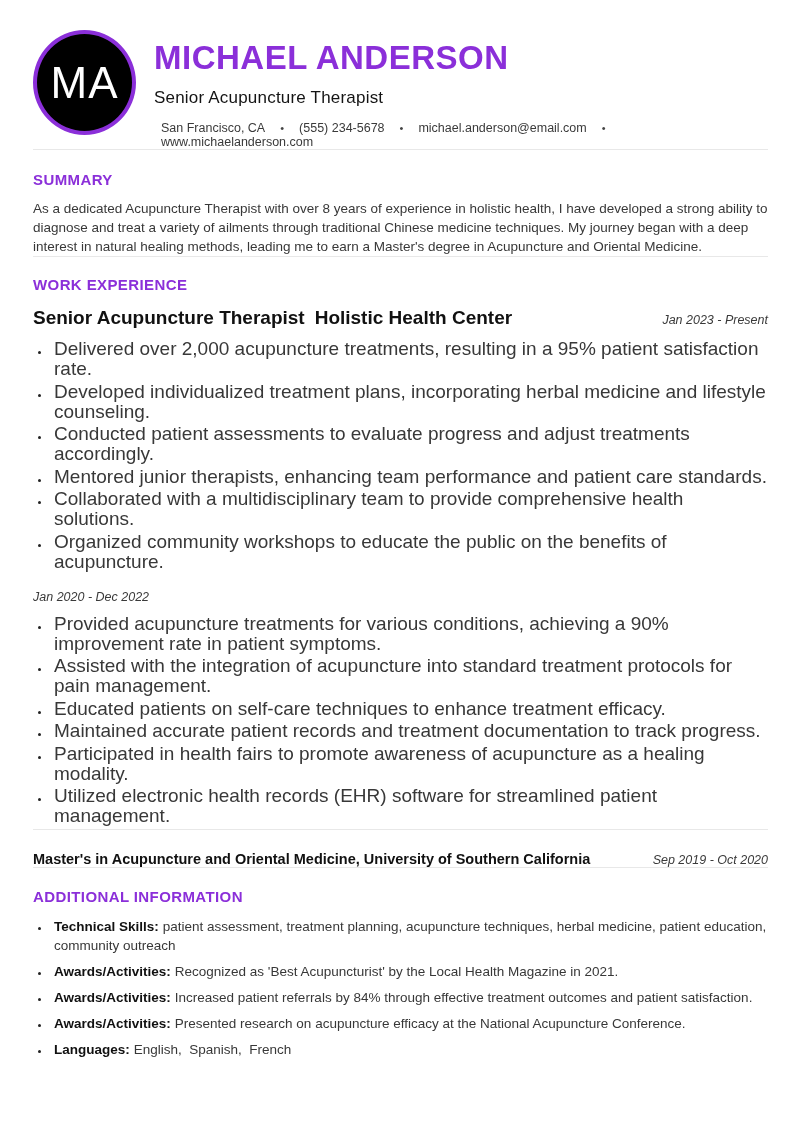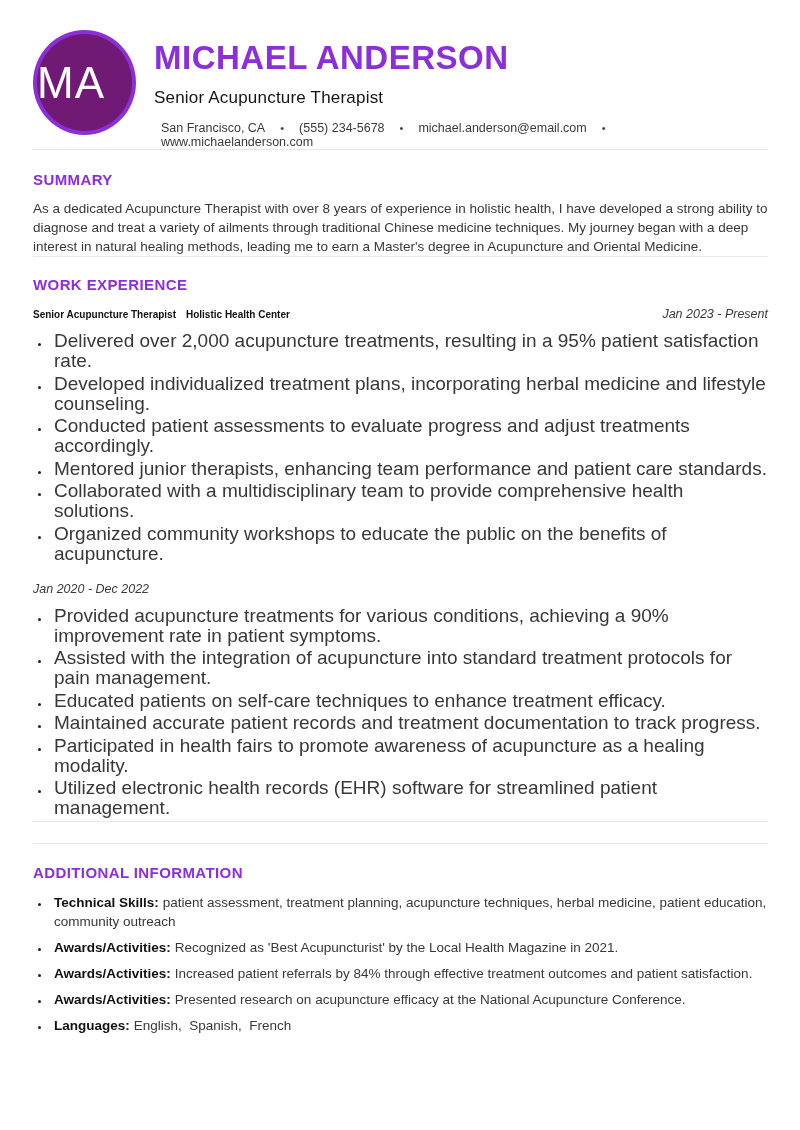--- a/index.html
+++ b/index.html
@@ -19,24 +19,25 @@
   
   .header {
     display: flex;
     align-items: flex-start;
     gap: 18px;
   }
   .avatar {
     width: 103px;
     height: 105px;
     border-radius: 50%;
-    background: #701a75;
+    background: #000000;
     border: 4px solid #8b2fd9;
     display: flex;
     align-items: center;
+    justify-content: center;
     flex: 0 0 auto;
   }
   .avatar-initials {
     color: #ffffff;
     font-size: 44px;
     letter-spacing: 1px;
     font-weight: 400;
   }
   .header-text { padding-top: 11px; }
   .name {
@@ -91,21 +92,21 @@
   .hr-1 { margin-top: 24px; }
 
   .work-section { margin-top: 19px; }
   .job { margin-top: 14px; }
   .job-header {
     display: flex;
     justify-content: space-between;
     align-items: baseline;
   }
   .job-title-line {
-    font-size: 10px;
+    font-size: 19px;
     font-weight: 700;
     color: #111111;
   }
   .job-company { margin-left: 10px; }
   .job-dates, .edu-dates {
     font-size: 12.5px;
     font-style: italic;
     color: #3a3a3a;
     white-space: nowrap;
   }
@@ -226,20 +227,24 @@
         <li>Maintained accurate patient records and treatment documentation to track progress.</li>
         <li>Participated in health fairs to promote awareness of acupuncture as a healing modality.</li>
         <li>Utilized electronic health records (EHR) software for streamlined patient management.</li>
       </ul>
     </div>
   </section>
 
   <hr class="divider hr-2">
 
   <section class="education-section">
+    <div class="edu-row">
+      <span class="edu-degree">Master's in Acupuncture and Oriental Medicine, University of Southern California</span>
+      <span class="edu-dates">Sep 2019 - Oct 2020</span>
+    </div>
   </section>
 
   <hr class="divider hr-3">
 
   <section class="additional-section">
     <h2 class="section-heading">ADDITIONAL INFORMATION</h2>
     <ul class="additional">
       <li><span class="item-label">Technical Skills:</span><span class="item-text">patient assessment, treatment planning, acupuncture techniques, herbal medicine, patient education, community outreach</span></li>
       <li><span class="item-label">Awards/Activities:</span><span class="item-text">Recognized as 'Best Acupuncturist' by the Local Health Magazine in 2021.</span></li>
       <li><span class="item-label">Awards/Activities:</span><span class="item-text">Increased patient referrals by 84% through effective treatment outcomes and patient satisfaction.</span></li>

